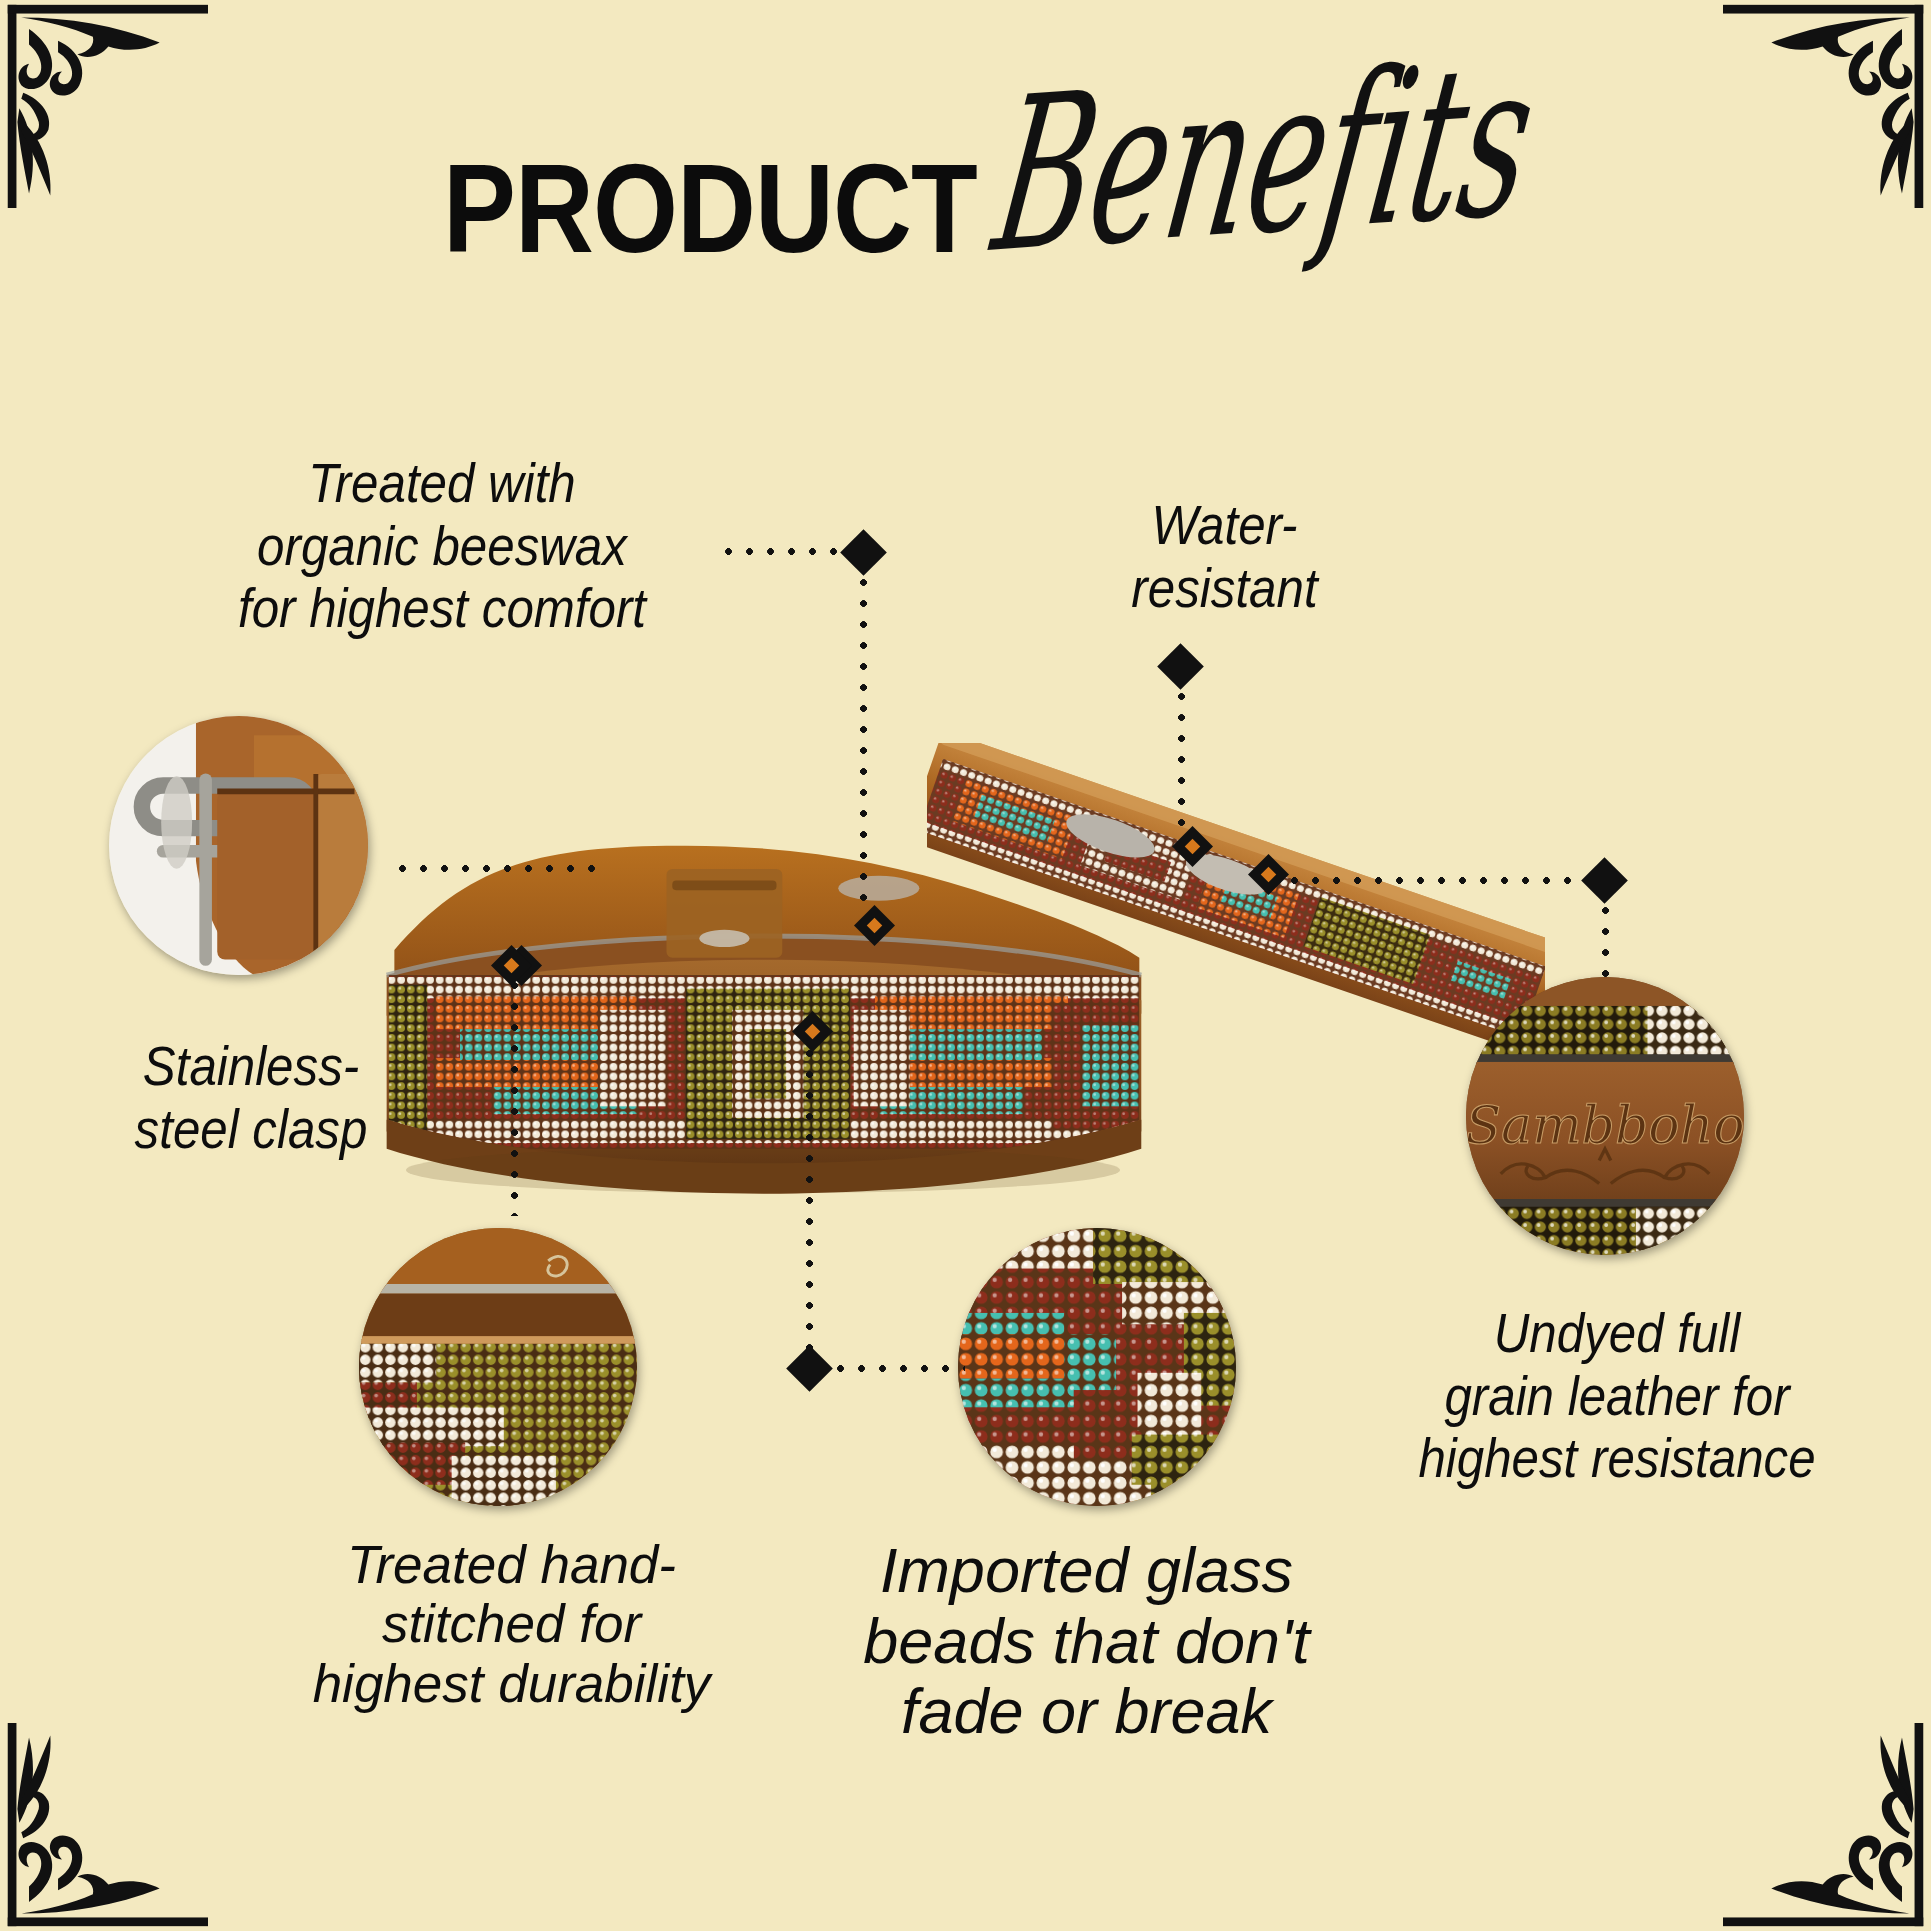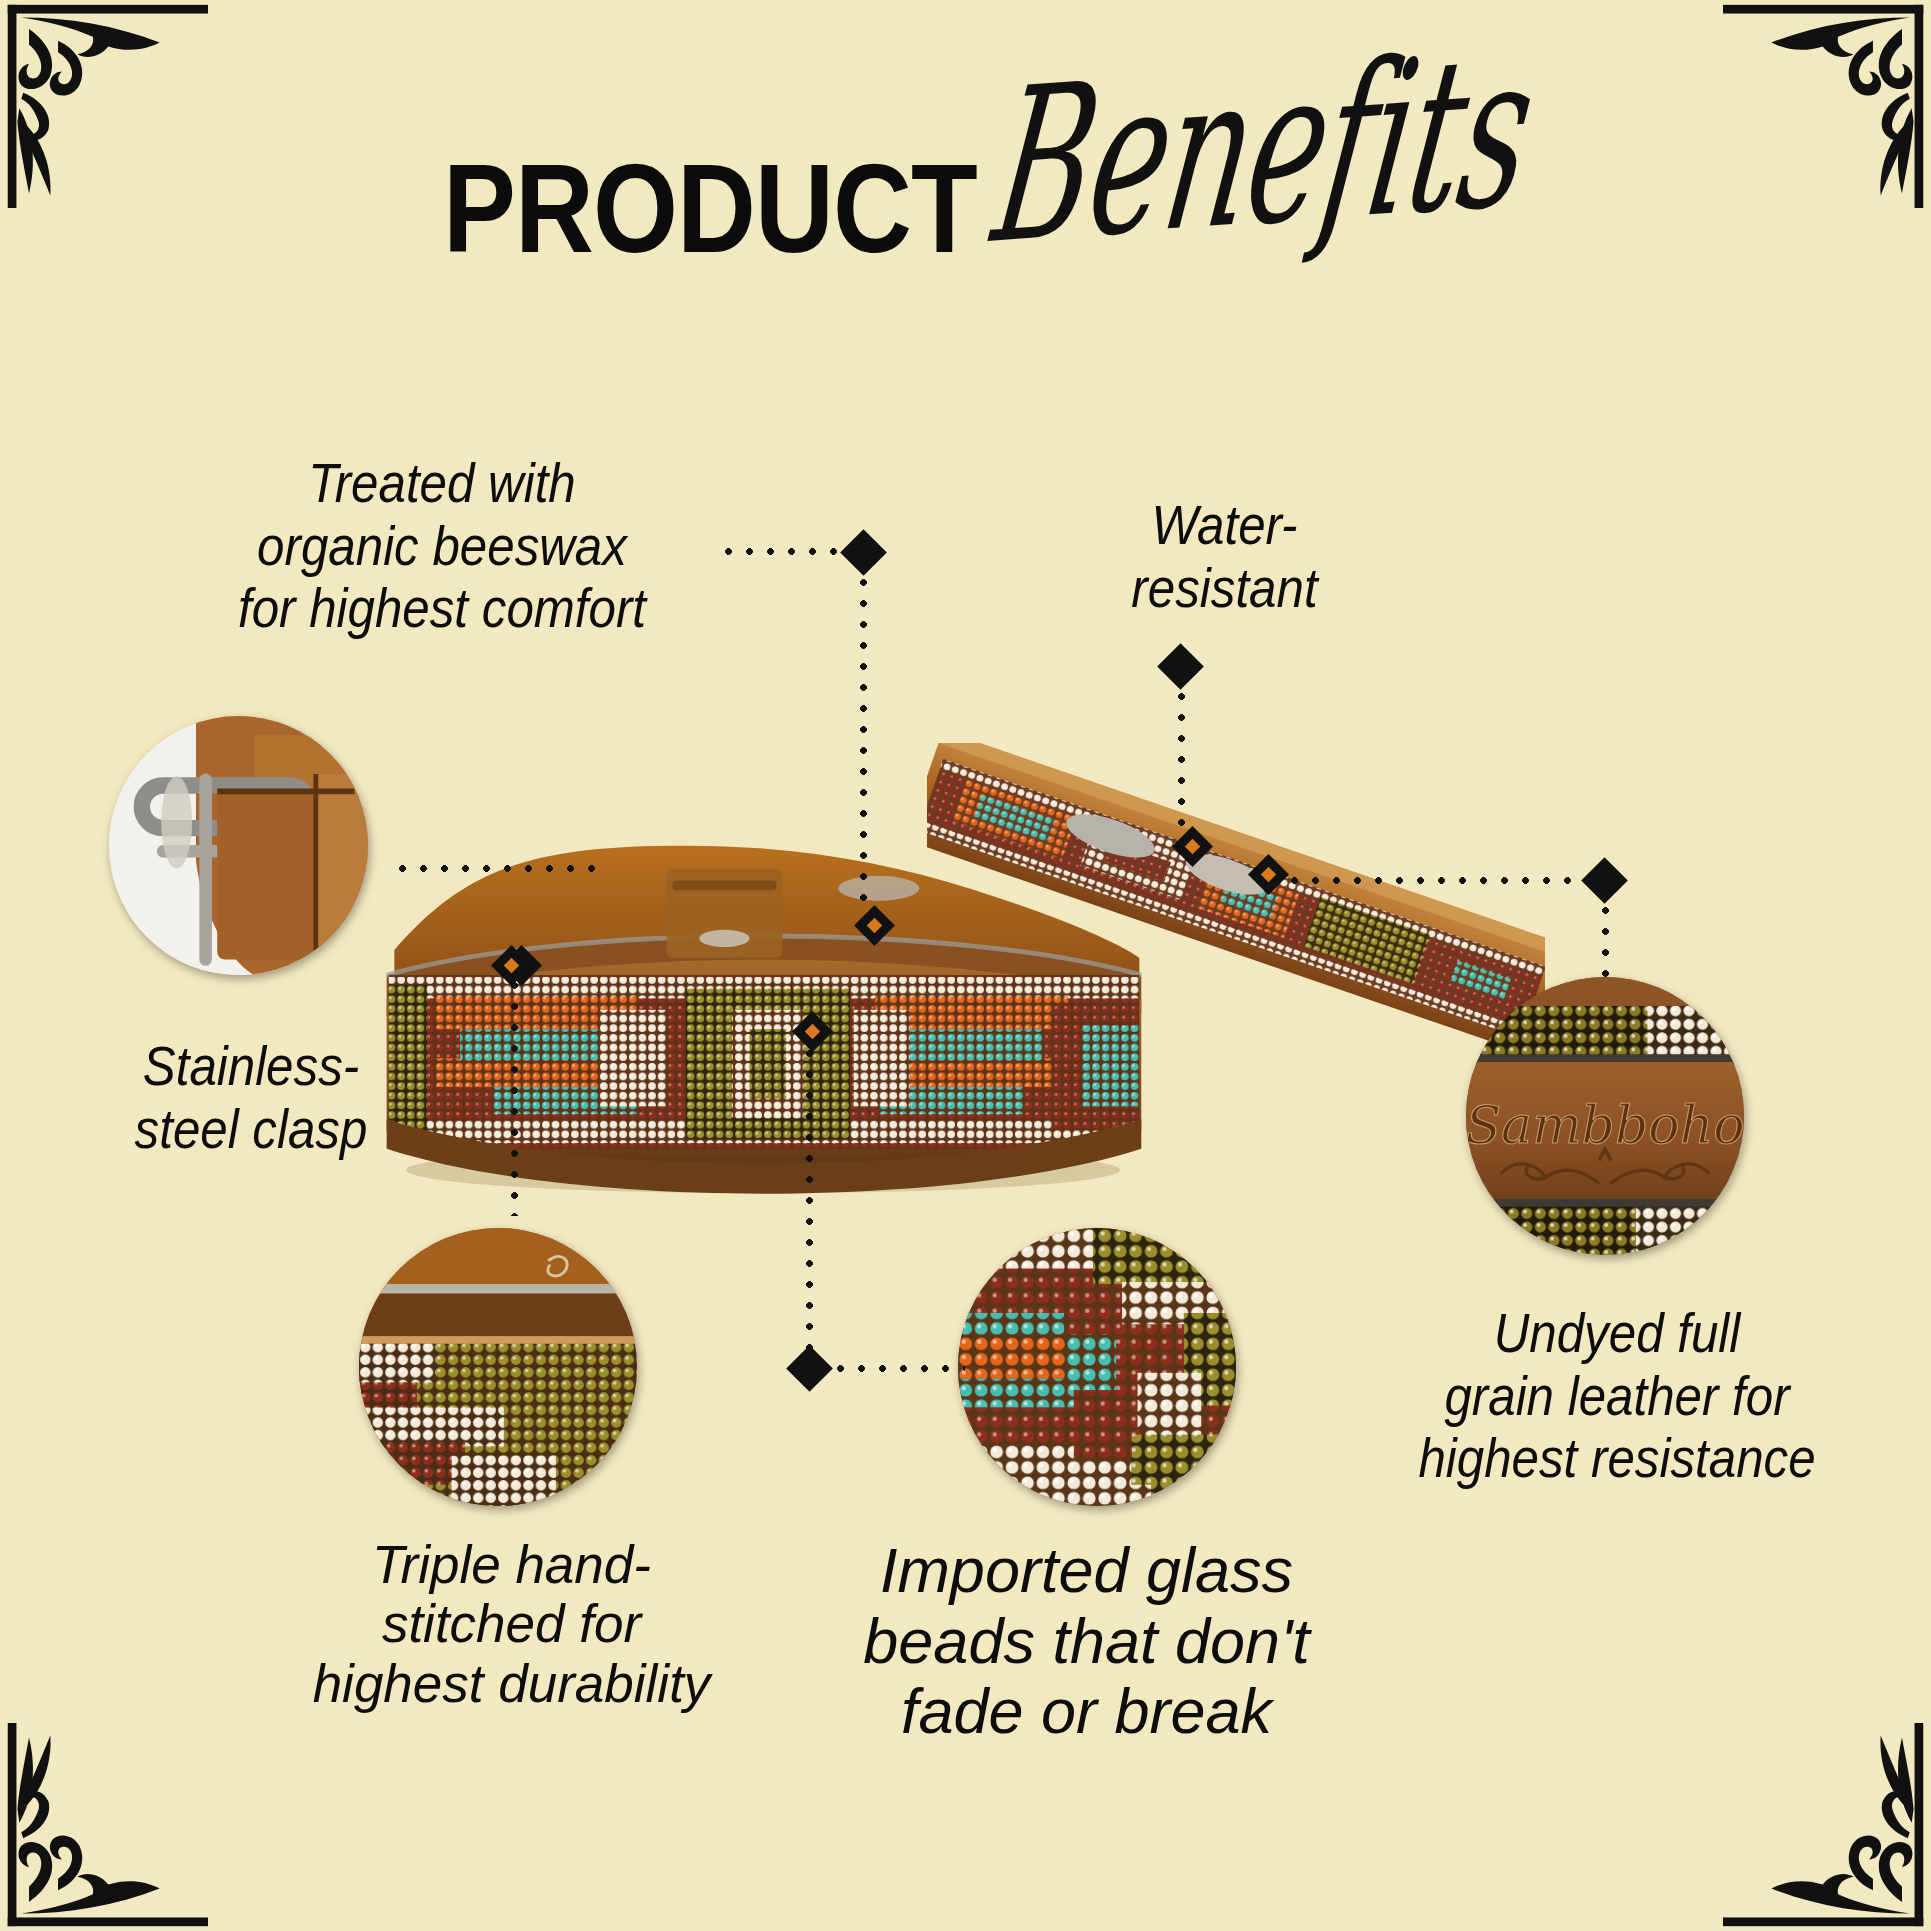--- a/index.html
+++ b/index.html
@@ -15,21 +15,21 @@
   
   .corner { position:absolute; width:208px; height:208px; }
   .corner.tl { top:0;    left:0; }
   .corner.tr { top:0;    right:0; transform:scaleX(-1); }
   .corner.bl { bottom:0; left:0; transform:scaleY(-1); }
   .corner.br { bottom:0; right:0; transform:scale(-1,-1); }
 
   
   .title-wrap {
     position:absolute; left:0; right:0; top:145px;
-    display:flex; justify-content:center; align-items:center; gap:2px;
+    display:flex; justify-content:center; align-items:flex-end; gap:2px;
   }
   .title-product {
     font-family:"Liberation Sans", sans-serif;
     font-weight:bold; font-size:127px; letter-spacing:-1px;
     color:#0c0c0c; line-height:1; transform:scaleX(0.86);
     transform-origin:right center;
   }
   .title-benefits {
     font-family:"DejaVu Serif", serif;
     font-style:italic; font-weight:400;
@@ -474,21 +474,21 @@
   <div class="callout cond" style="left:191px; top:452px; width:502px; text-align:center; font-size:56px;">Treated with
 organic beeswax
 for highest comfort</div>
 
   <div class="callout cond" style="left:1041px; top:494px; width:367px; text-align:center; font-size:56px;">Water-
 resistant</div>
 
   <div class="callout cond" style="left:77px; top:1035px; width:348px; text-align:center; font-size:56px;">Stainless-
 steel clasp</div>
 
-  <div class="callout" style="left:251px; top:1535px; width:521px; text-align:center; font-size:53px;">Triple hand-
+  <div class="callout" style="left:251px; top:1535px; width:521px; text-align:center; font-size:53px;">Treated hand-
 stitched for
 highest durability</div>
 
   <div class="callout" style="left:845px; top:1535px; width:483px; text-align:center; font-size:63px;">Imported glass
 beads that don't
 fade or break</div>
 
   <div class="callout cond" style="left:1332px; top:1302px; width:570px; text-align:center; font-size:56px;">Undyed full
 grain leather for
 highest resistance</div>

